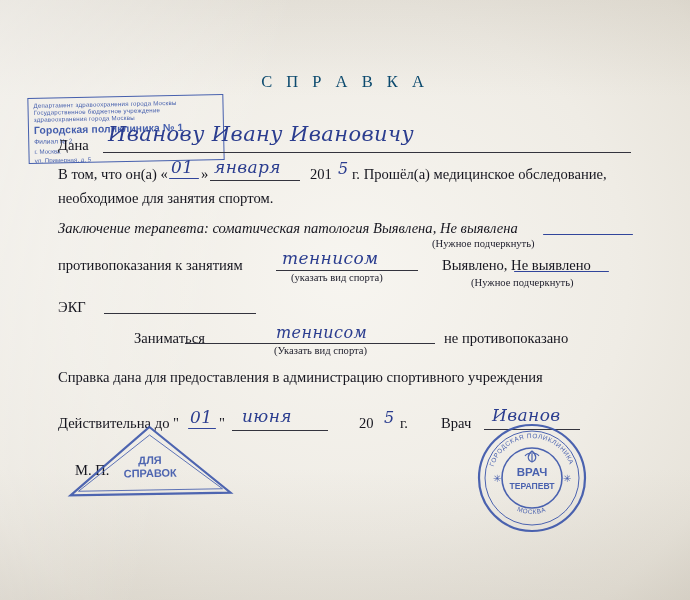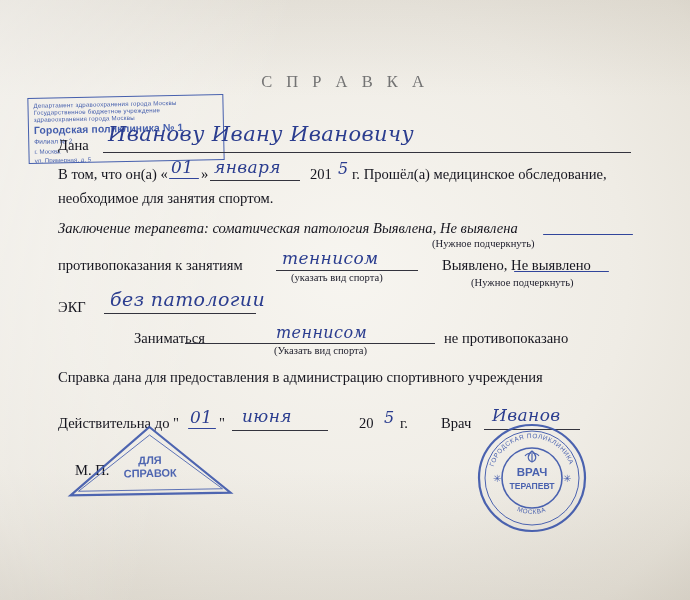--- a/index.html
+++ b/index.html
@@ -35,21 +35,21 @@
   }
 
   .doc-title {
     position: absolute;
     left: 0; right: 0;
     top: 72px;
     text-align: center;
     font-size: 16.5px;
     letter-spacing: 5px;
     font-weight: 400;
-    color: #737373;
+    color: #0c4a6e;
   }
 
   .line {
     position: absolute;
     font-size: 14.6px;
     white-space: nowrap;
     color: #16161f;
   }
   .small {
     position: absolute;
@@ -176,21 +176,20 @@
 
   <div class="line" style="left:58px; top:257px;">противопоказания к занятиям</div>
   <div class="hand" style="left:282px; top:248px; font-size:17px;">теннисом</div>
   <div class="ul-print" style="left:276px; top:270px; width:142px;"></div>
   <div class="small" style="left:291px; top:272px;">(указать вид спорта)</div>
   <div class="line" style="left:442px; top:257px;">Выявлено, Не выявлено</div>
   <div class="ul-ink" style="left:514px; top:271px; width:95px;"></div>
   <div class="small" style="left:471px; top:277px;">(Нужное подчеркнуть)</div>
 
   <div class="line" style="left:58px; top:299px;">ЭКГ</div>
-  <div class="hand" style="left:110px; top:288px; font-size:19px;">без патологии</div>
   <div class="ul-print" style="left:104px; top:313px; width:152px;"></div>
 
   <div class="line" style="left:90px; top:330px;margin-left:44px;">Заниматься</div>
   <div class="hand" style="left:276px; top:323px; font-size:16px;">теннисом</div>
   <div class="ul-print" style="left:185px; top:343px; width:250px;"></div>
   <div class="small" style="left:274px; top:345px;">(Указать вид спорта)</div>
   <div class="line" style="left:444px; top:330px;">не противопоказано</div>
 
   <div class="line" style="left:58px; top:369px;">Справка дана для предоставления в администрацию спортивного учреждения</div>
 

